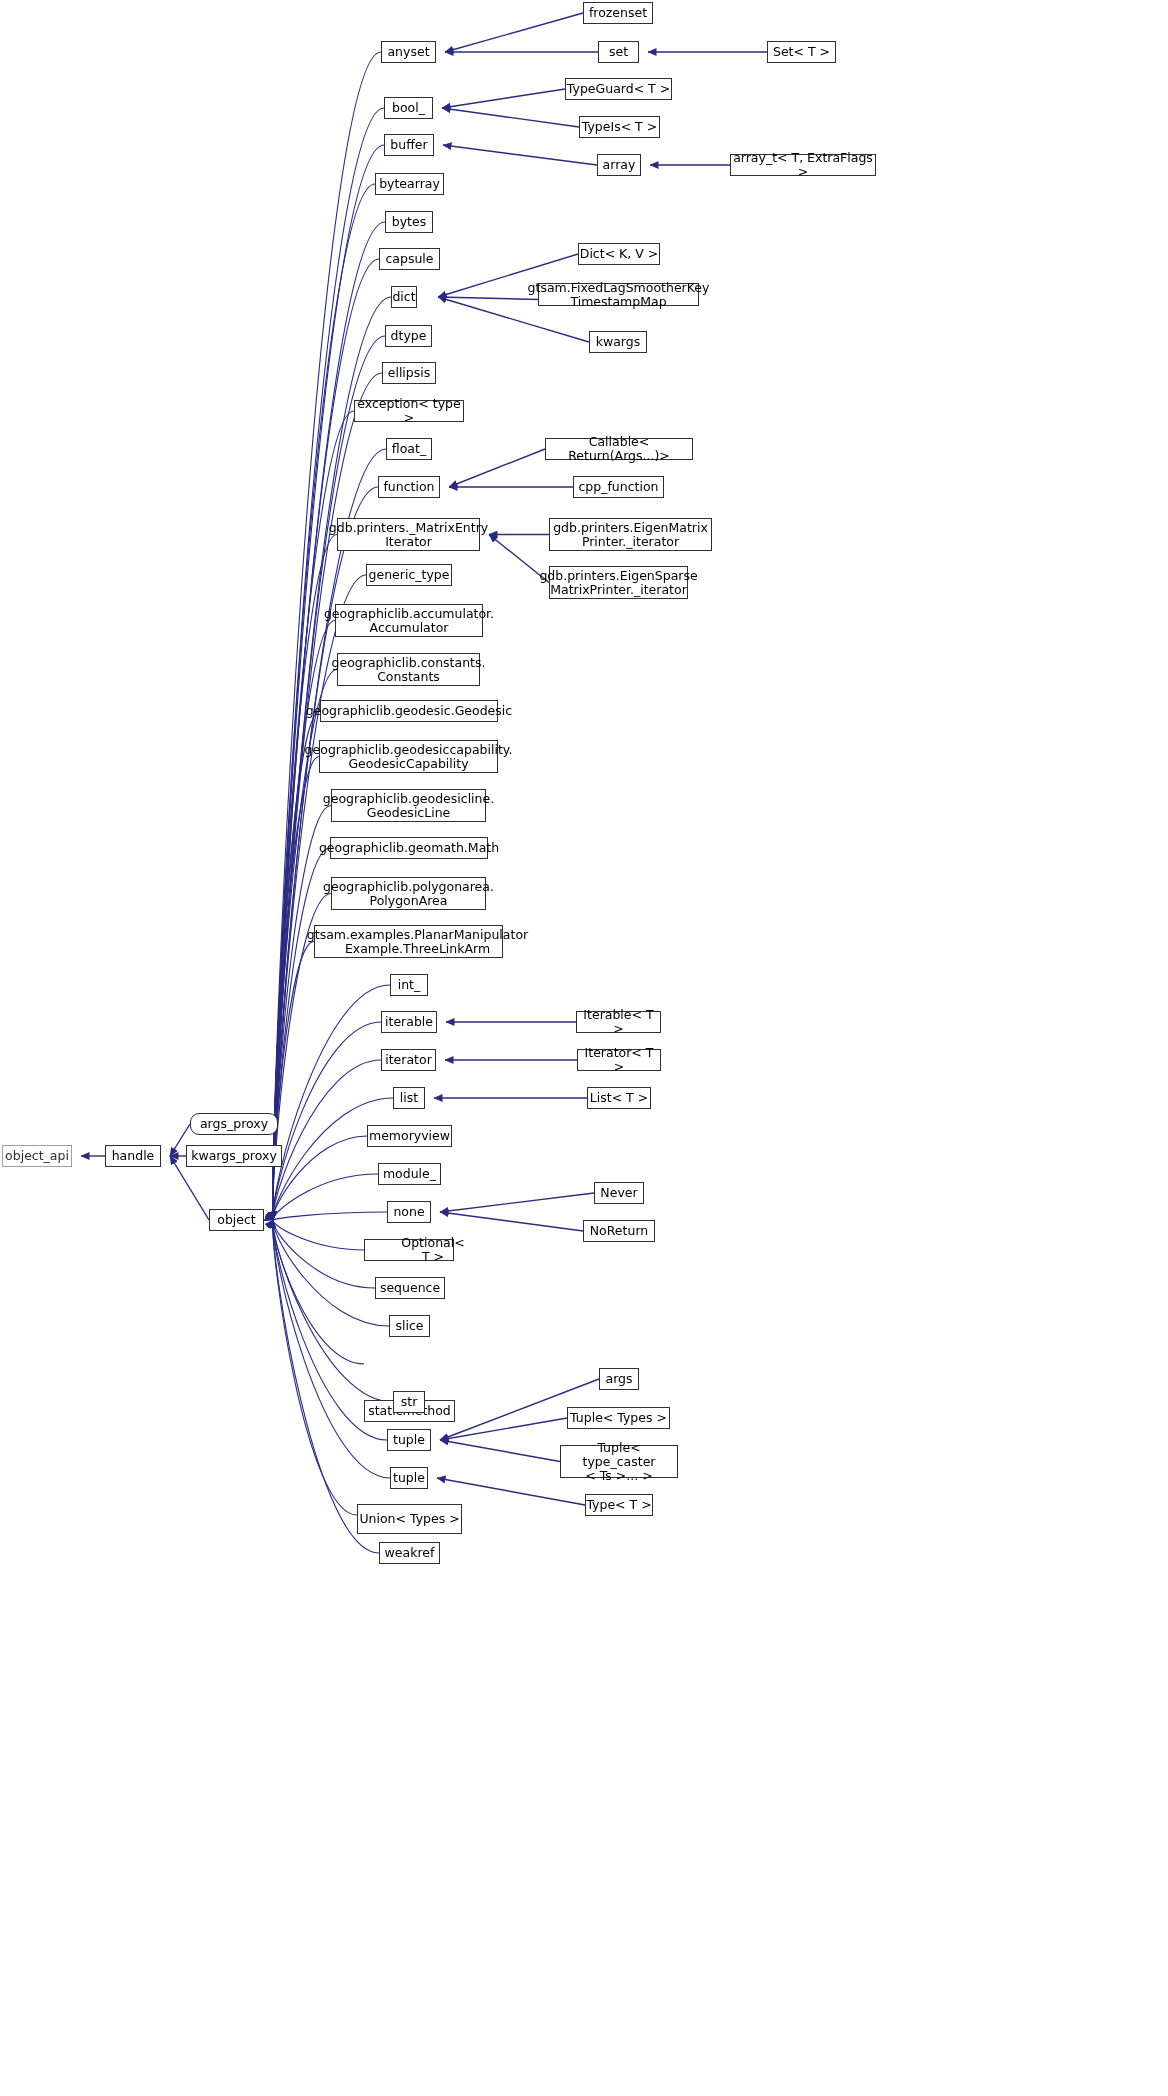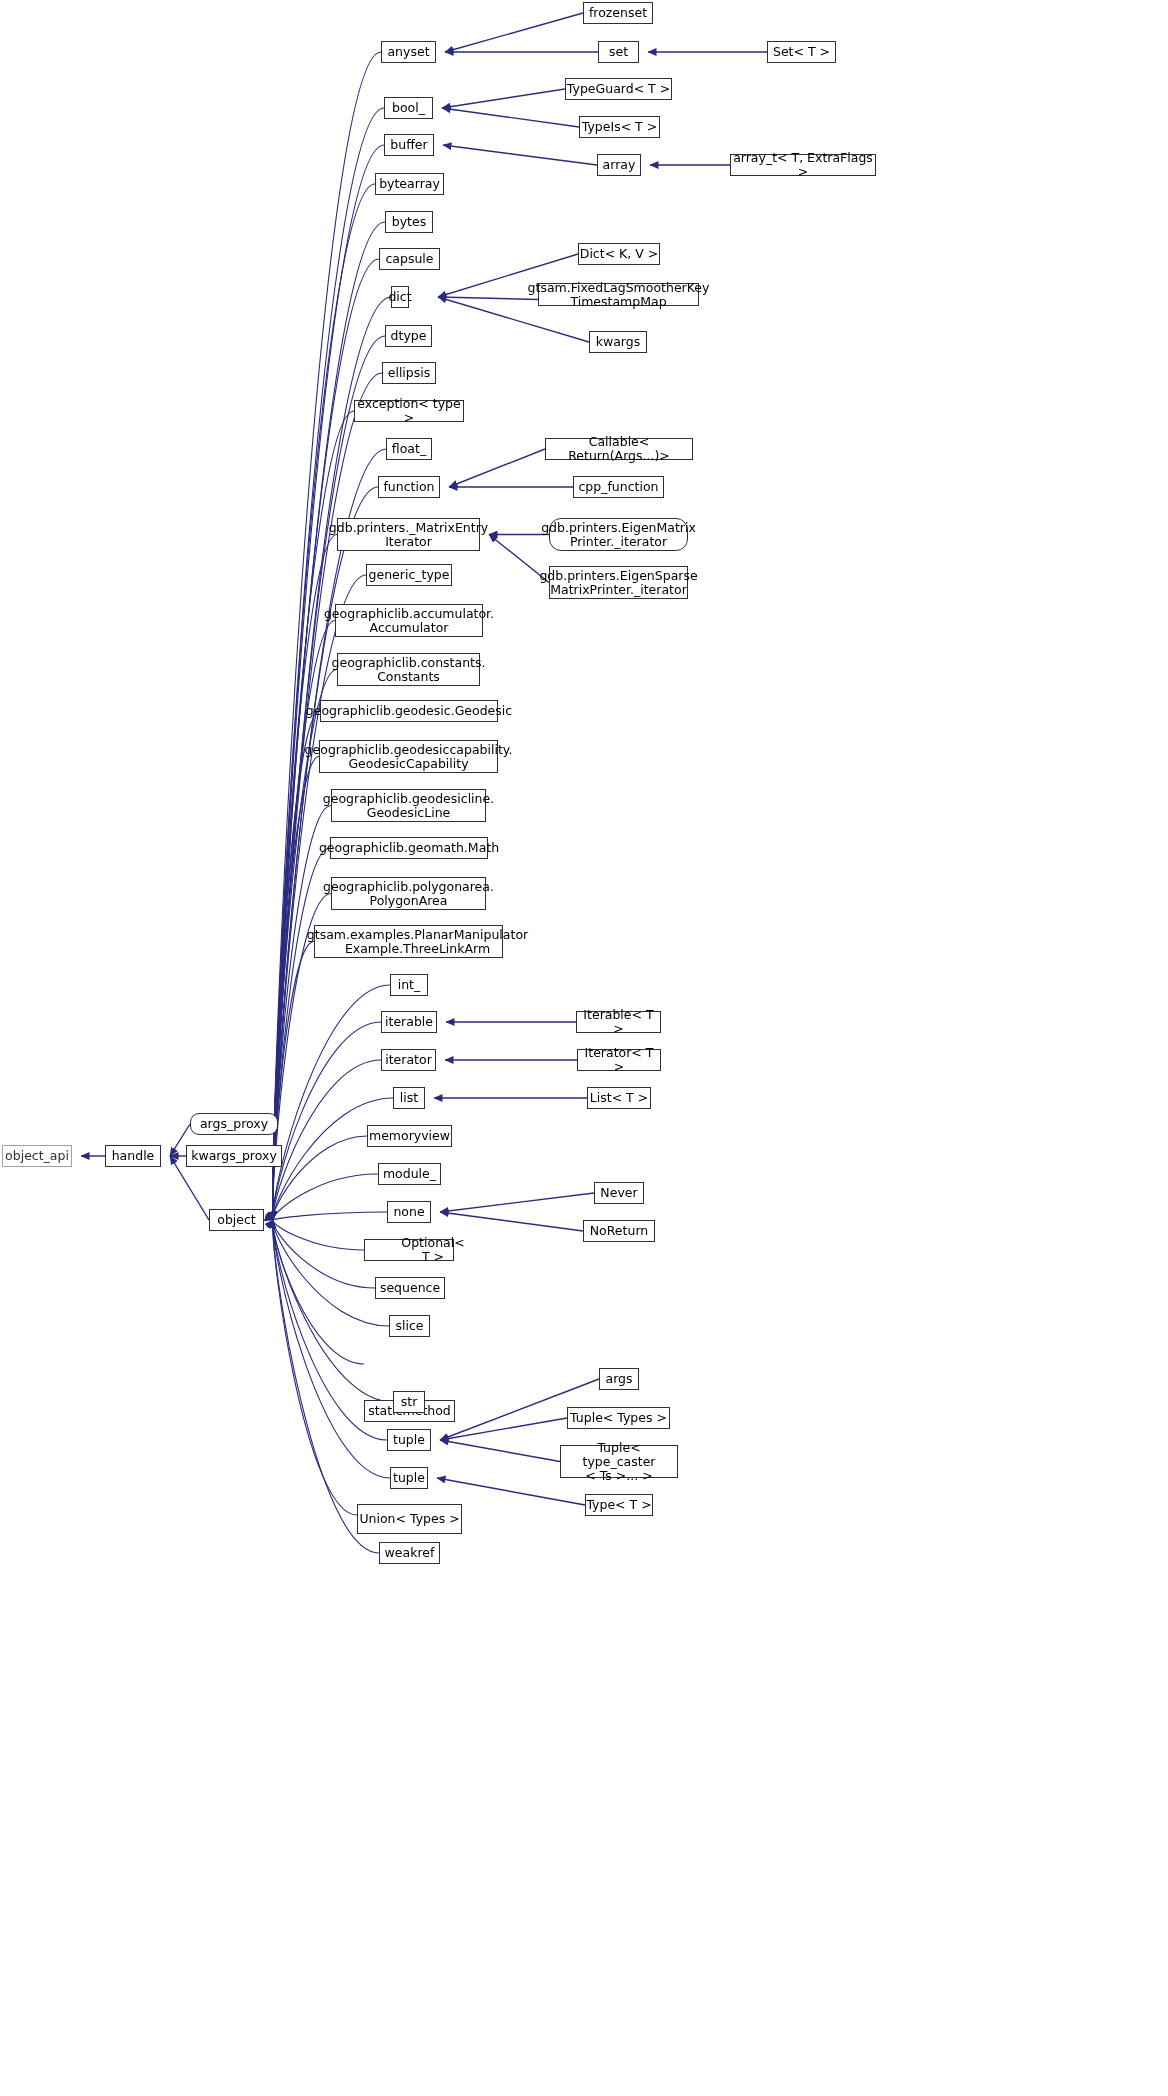--- a/index.html
+++ b/index.html
@@ -119,35 +119,35 @@
       <div class="node thick" style="left: 767px; top: 41px; width: 69px; height: 22px;">Set&lt; T &gt;</div>
       <div class="node thick" style="left: 384px; top: 97px; width: 49px; height: 22px;">bool_</div>
       <div class="node thick" style="left: 565px; top: 78px; width: 107px; height: 22px;">TypeGuard&lt; T &gt;</div>
       <div class="node thick" style="left: 579px; top: 116px; width: 81px; height: 22px;">TypeIs&lt; T &gt;</div>
       <div class="node thick" style="left: 384px; top: 134px; width: 50px; height: 22px;">buffer</div>
       <div class="node thick" style="left: 597px; top: 154px; width: 44px; height: 22px;">array</div>
       <div class="node thick" style="left: 730px; top: 154px; width: 146px; height: 22px;">array_t&lt; T, ExtraFlags &gt;</div>
       <div class="node thick" style="left: 375px; top: 173px; width: 69px; height: 22px;">bytearray</div>
       <div class="node thick" style="left: 385px; top: 211px; width: 48px; height: 22px;">bytes</div>
       <div class="node thick" style="left: 379px; top: 248px; width: 61px; height: 22px;">capsule</div>
-      <div class="node thick" style="left: 391px; top: 286px; width: 18px; height: 22px;">dict</div>
+      <div class="node thick" style="left: 391px; top: 286px; width: 26px; height: 22px;">dict</div>
       <div class="node thick" style="left: 578px; top: 243px; width: 82px; height: 22px;">Dict&lt; K, V &gt;</div>
       <div class="node thick" style="left: 538px; top: 283px; width: 161px; height: 23px;">gtsam.FixedLagSmootherKey
 TimestampMap</div>
       <div class="node thick" style="left: 589px; top: 331px; width: 58px; height: 22px;">kwargs</div>
       <div class="node thick" style="left: 385px; top: 325px; width: 47px; height: 22px;">dtype</div>
       <div class="node thick" style="left: 382px; top: 362px; width: 54px; height: 22px;">ellipsis</div>
       <div class="node thick" style="left: 354px; top: 400px; width: 110px; height: 22px;">exception&lt; type &gt;</div>
       <div class="node thick" style="left: 386px; top: 438px; width: 46px; height: 22px;">float_</div>
       <div class="node thick" style="left: 378px; top: 476px; width: 62px; height: 22px;">function</div>
       <div class="node thick" style="left: 545px; top: 438px; width: 148px; height: 22px;">Callable&lt; Return(Args...)&gt;</div>
       <div class="node thick" style="left: 573px; top: 476px; width: 91px; height: 22px;">cpp_function</div>
       <div class="node thick" style="left: 337px; top: 518px; width: 143px; height: 33px;">gdb.printers._MatrixEntry
 Iterator</div>
-      <div class="node thick" style="left: 549px; top: 518px; width: 139px; height: 33px; border-radius: 12px;">gdb.printers.EigenMatrix
+      <div class="node thick" style="left: 549px; top: 518px; width: 163px; height: 33px;">gdb.printers.EigenMatrix
 Printer._iterator</div>
       <div class="node thick" style="left: 549px; top: 566px; width: 139px; height: 33px;">gdb.printers.EigenSparse
 MatrixPrinter._iterator</div>
       <div class="node thick" style="left: 366px; top: 564px; width: 86px; height: 22px;">generic_type</div>
       <div class="node thick" style="left: 335px; top: 604px; width: 148px; height: 33px;">geographiclib.accumulator.
 Accumulator</div>
       <div class="node thick" style="left: 337px; top: 653px; width: 143px; height: 33px;">geographiclib.constants.
 Constants</div>
       <div class="node thick" style="left: 320px; top: 700px; width: 178px; height: 22px;">geographiclib.geodesic.Geodesic</div>
       <div class="node thick" style="left: 319px; top: 740px; width: 179px; height: 33px;">geographiclib.geodesiccapability.

